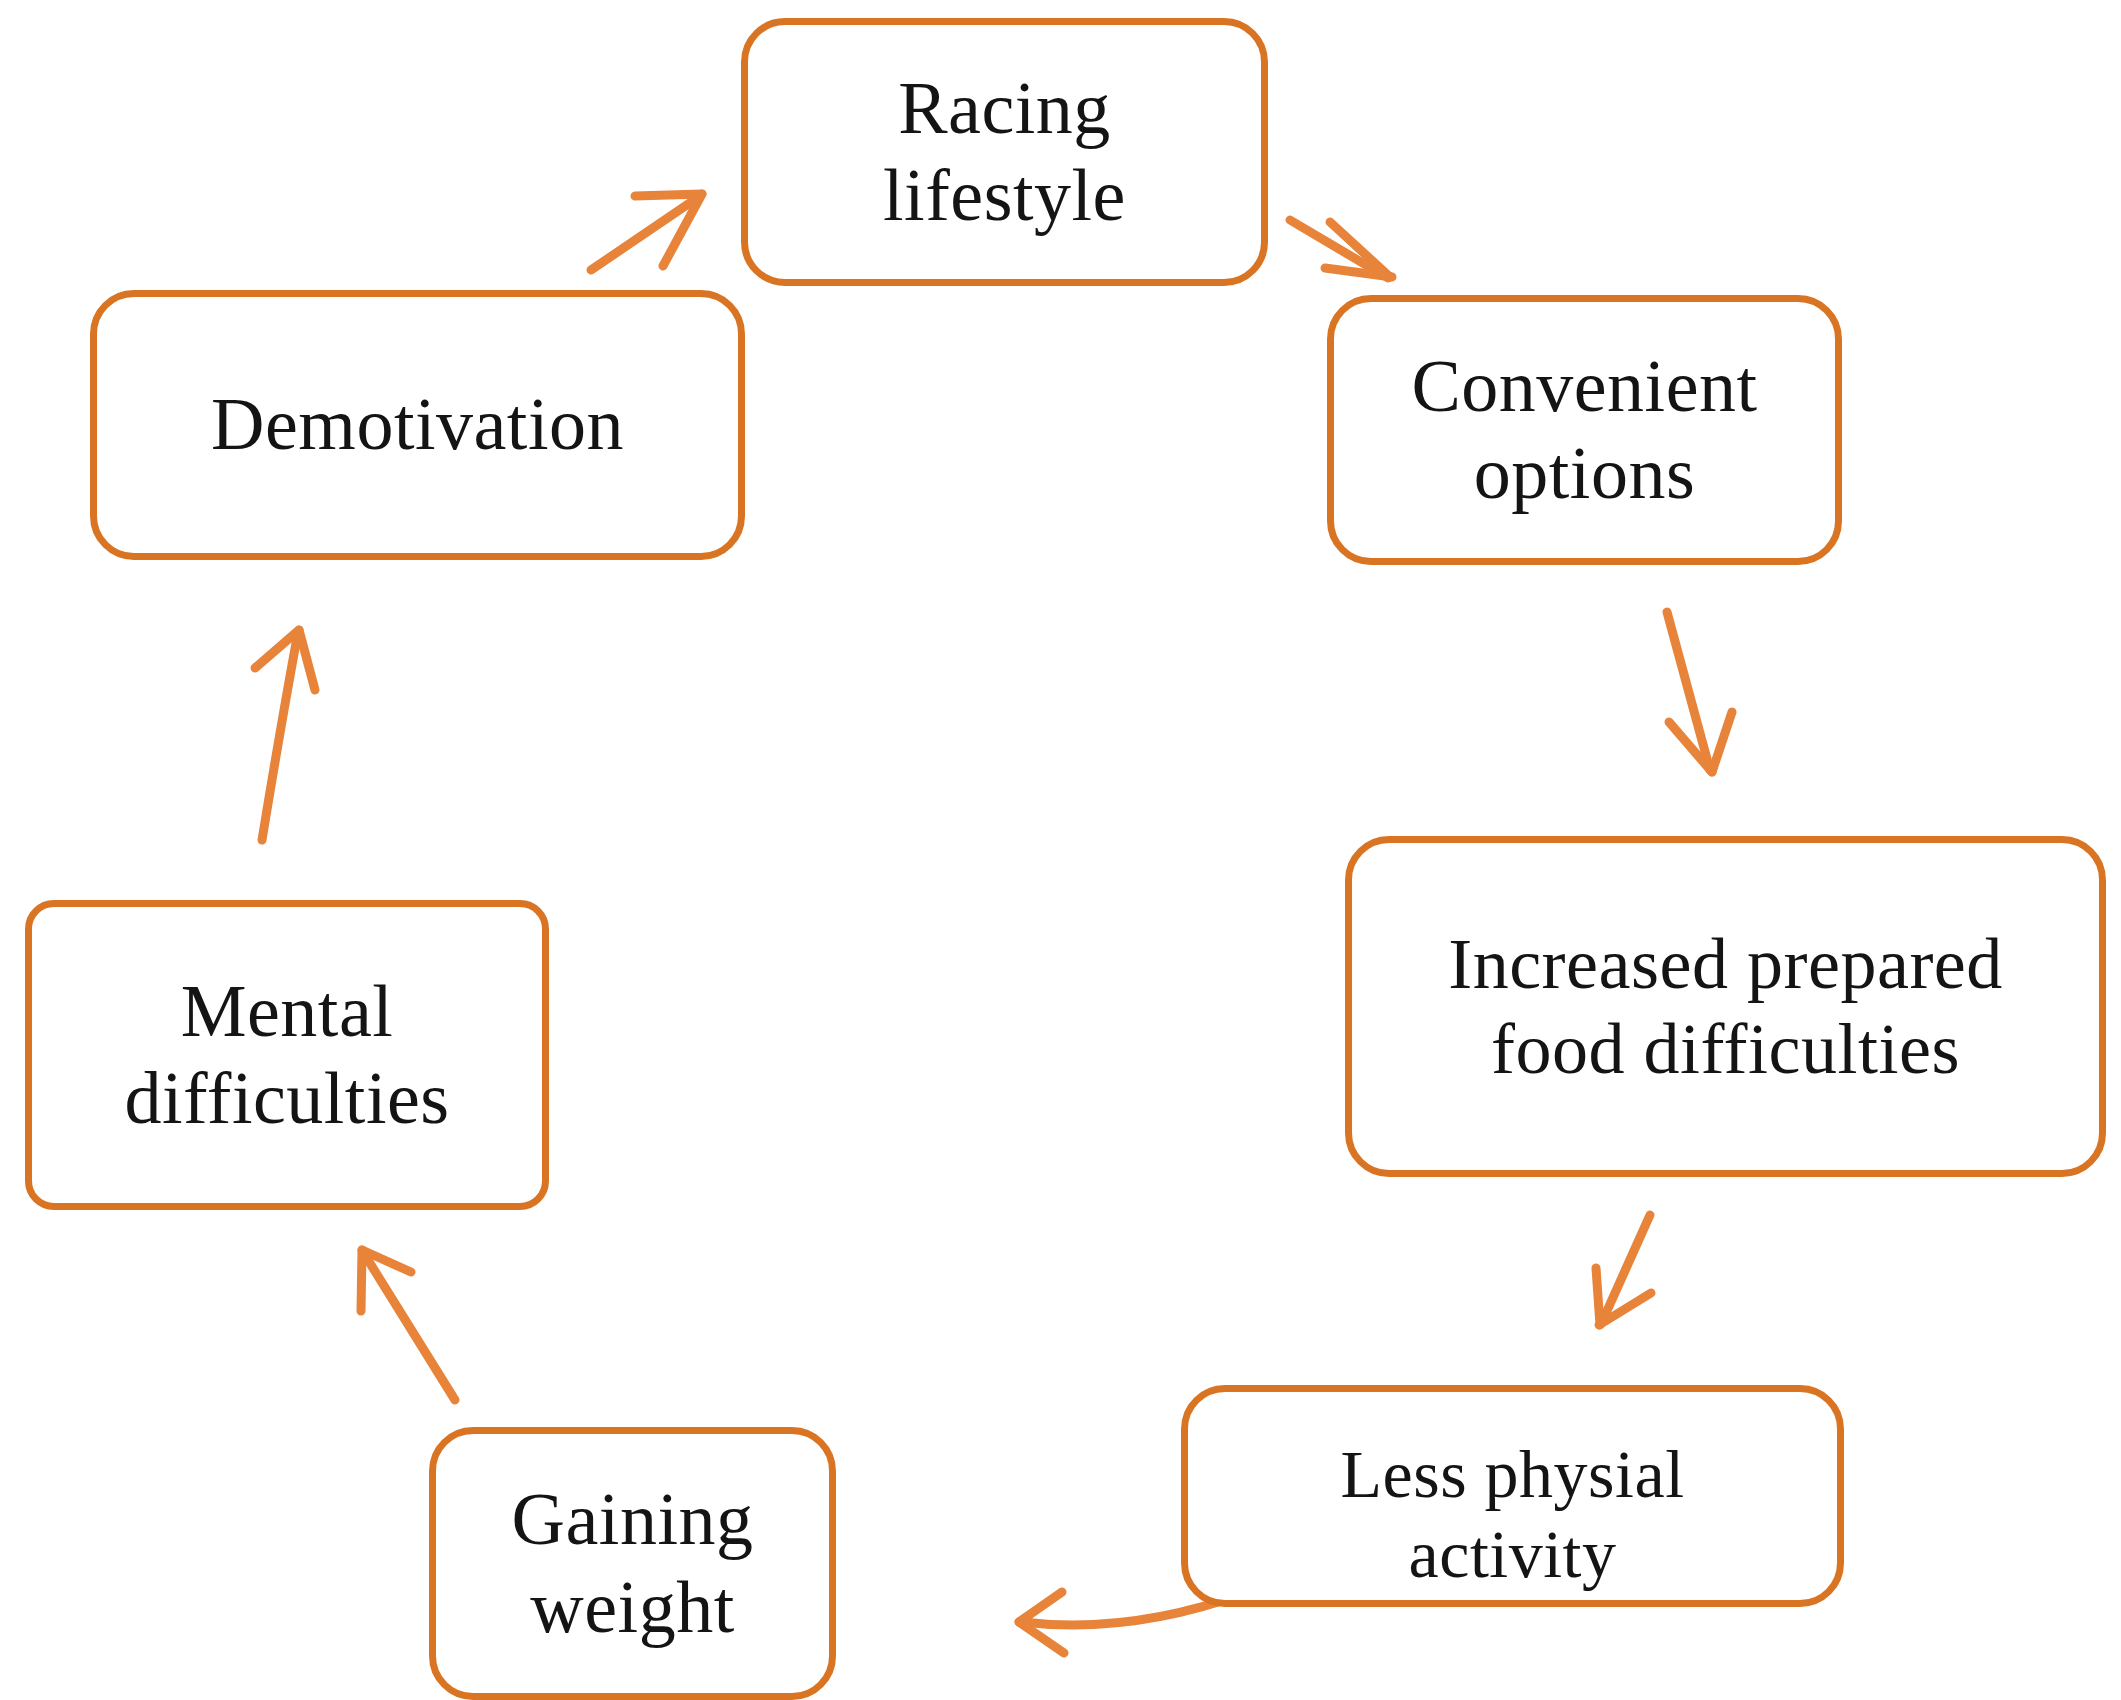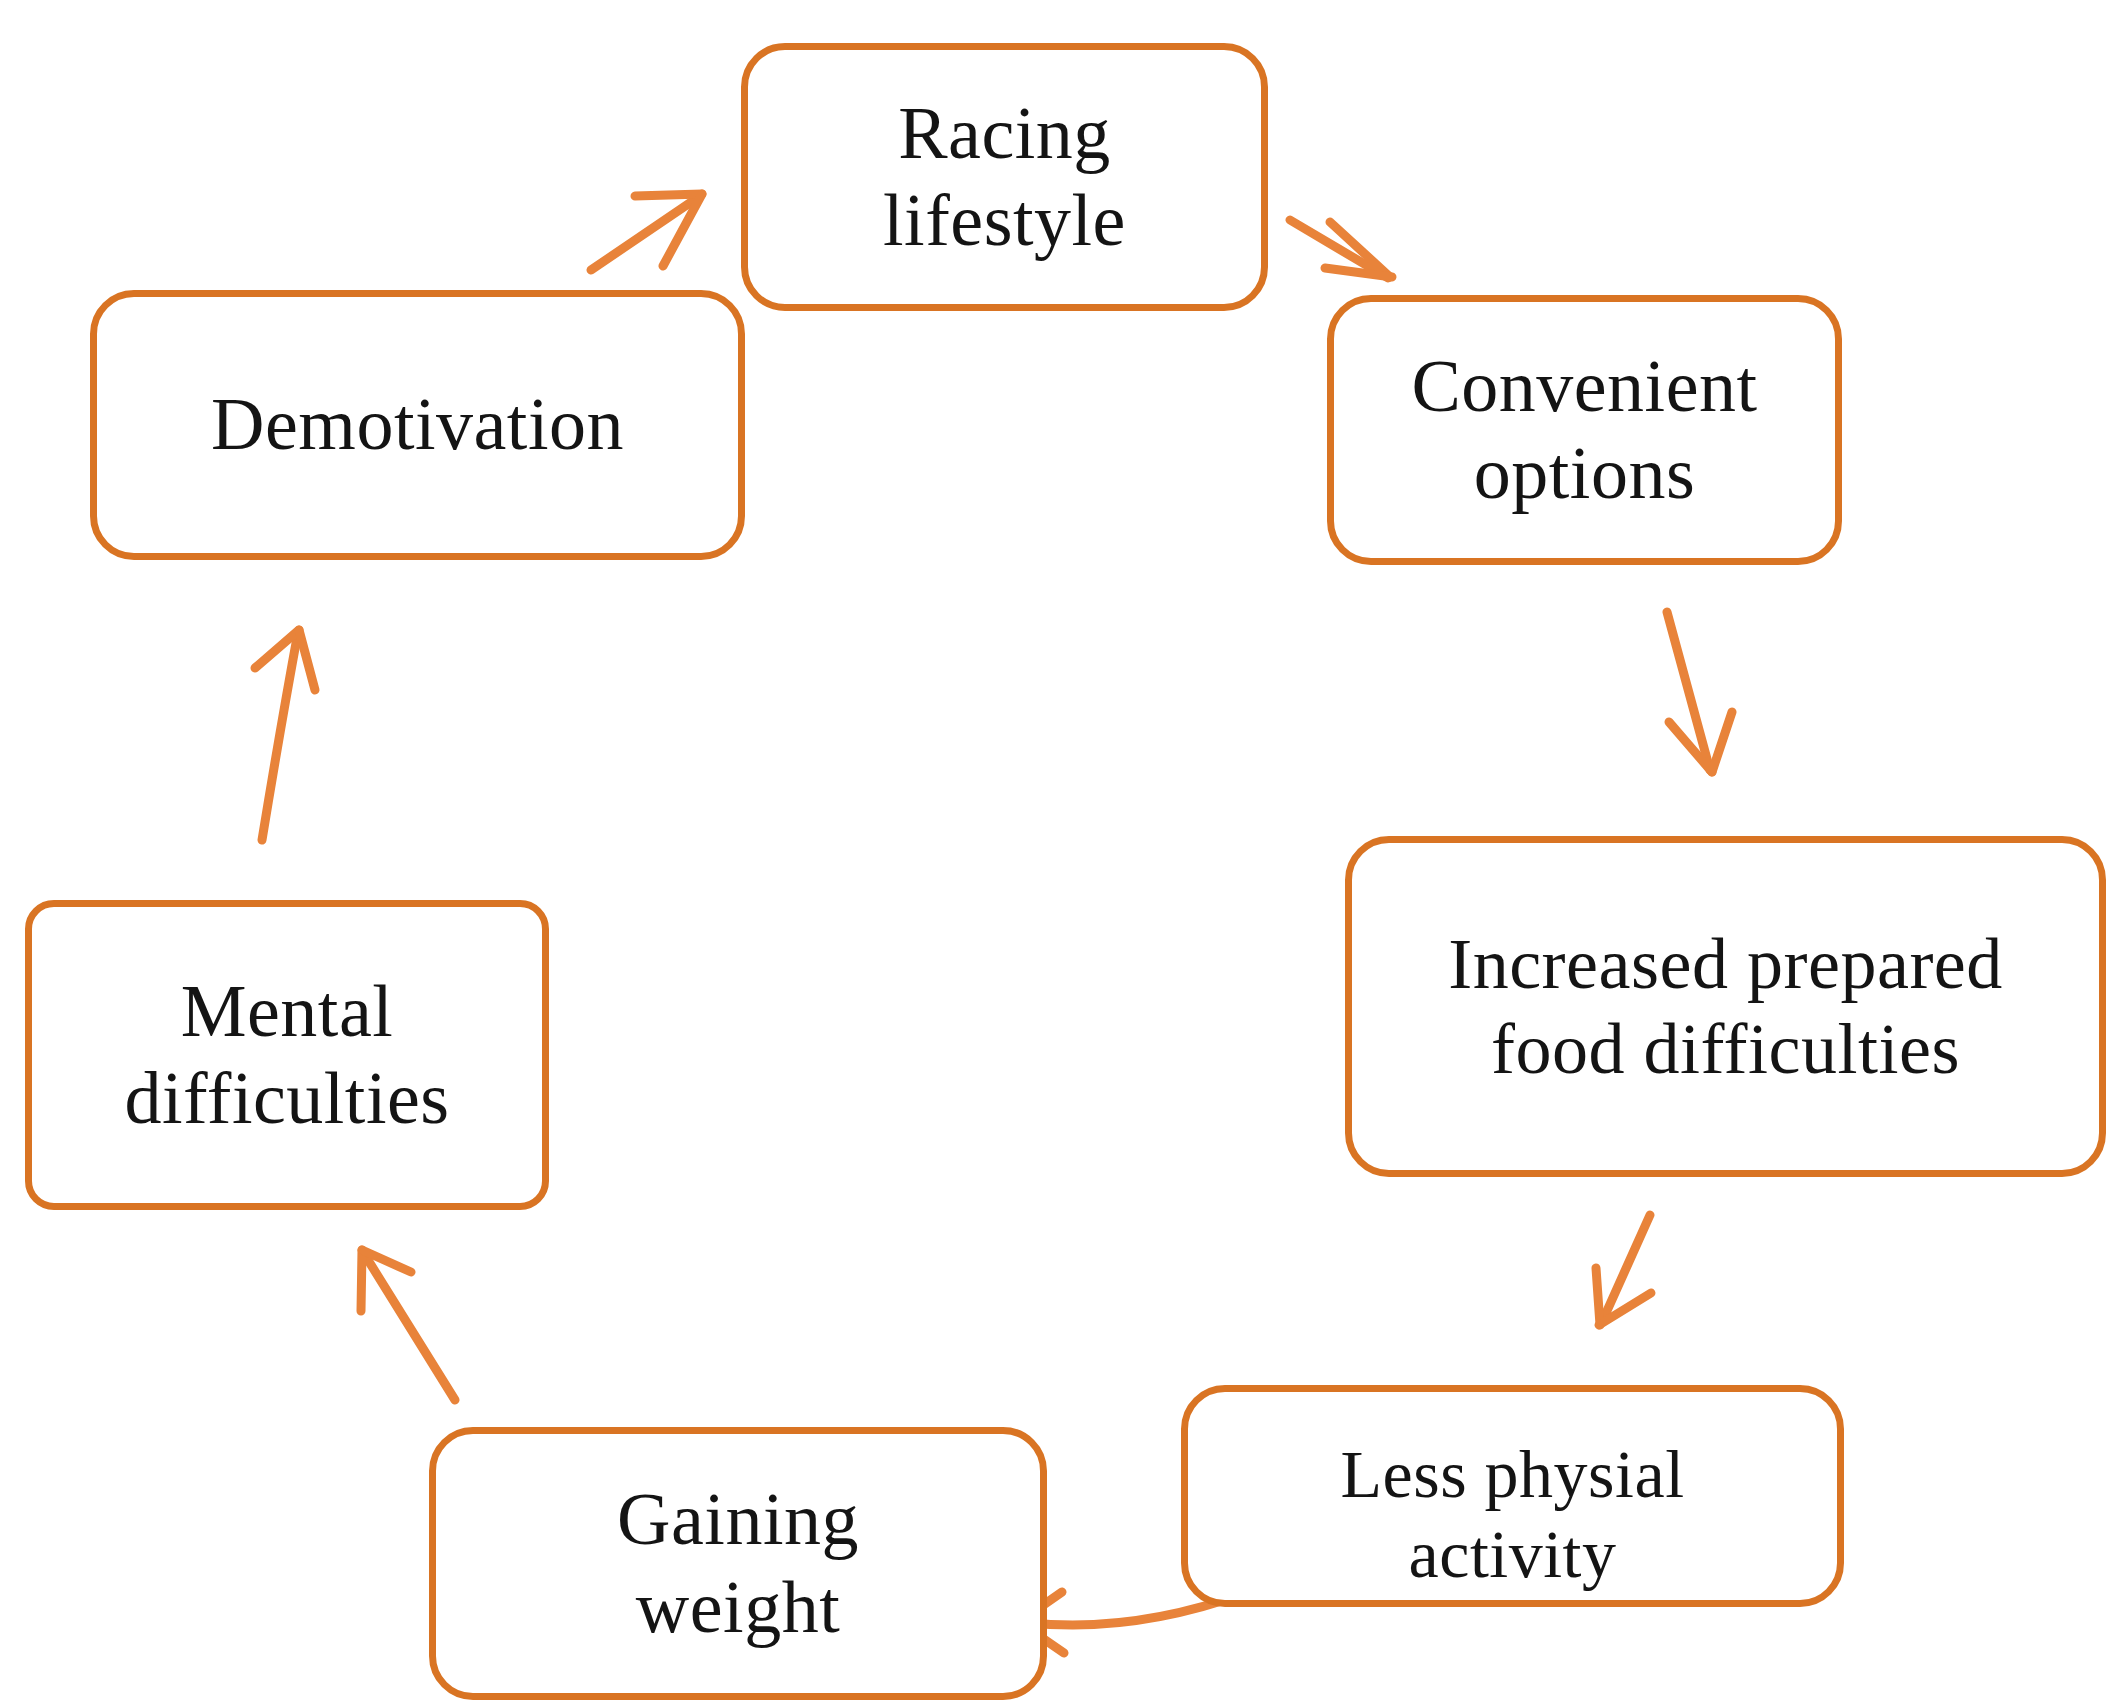--- a/index.html
+++ b/index.html
@@ -44,21 +44,21 @@
   .node-label {
     display: block;
     white-space: pre-line;
   }
 
   
   #node-racing-lifestyle       { left: 741px;  top: 18px;   width: 527px; height: 268px; }
   #node-convenient-options     { left: 1327px; top: 295px;  width: 515px; height: 270px; }
   #node-increased-food         { left: 1345px; top: 836px;  width: 761px; height: 341px; }
   #node-less-physical-activity { left: 1181px; top: 1385px; width: 663px; height: 222px; }
-  #node-gaining-weight         { left: 429px;  top: 1427px; width: 618px; height: 273px; }
+  #node-gaining-weight         { left: 429px;  top: 1427px; width: 407px; height: 273px; }
   #node-mental-difficulties    { left: 25px;   top: 900px;  width: 524px; height: 310px; }
   #node-demotivation           { left: 90px;   top: 290px;  width: 655px; height: 270px; }
 
   #node-increased-food       { font-size: 72px; }
   #node-less-physical-activity { font-size: 68px; align-items: flex-end; }
 </style>
 </head>
 <body>
 
 <div id="stage" style="background: rgb(255, 255, 255);">
@@ -102,21 +102,21 @@
     </g>
 
     <g>
       <path d="M 262 840 Q 280 730 298 632" fill="none" stroke="#E8833A" stroke-width="9" stroke-linecap="round"></path>
       <path d="M 255 668 L 299 630" fill="none" stroke="#E8833A" stroke-width="9" stroke-linecap="round"></path>
       <path d="M 315 690 L 299 630" fill="none" stroke="#E8833A" stroke-width="9" stroke-linecap="round"></path>
     </g>
 
   </svg>
 
-  <div class="node" id="node-racing-lifestyle" style="border-color: rgb(217, 116, 35); margin-top: 25px;">
+  <div class="node" id="node-racing-lifestyle" style="border-color: rgb(217, 116, 35);">
     <span class="node-label">Racing
 lifestyle</span>
   </div>
 
   <div class="node" id="node-convenient-options" style="border-color: rgb(217, 116, 35);">
     <span class="node-label">Convenient
 options</span>
   </div>
 
   <div class="node" id="node-increased-food" style="border-color: rgb(217, 116, 35);">

